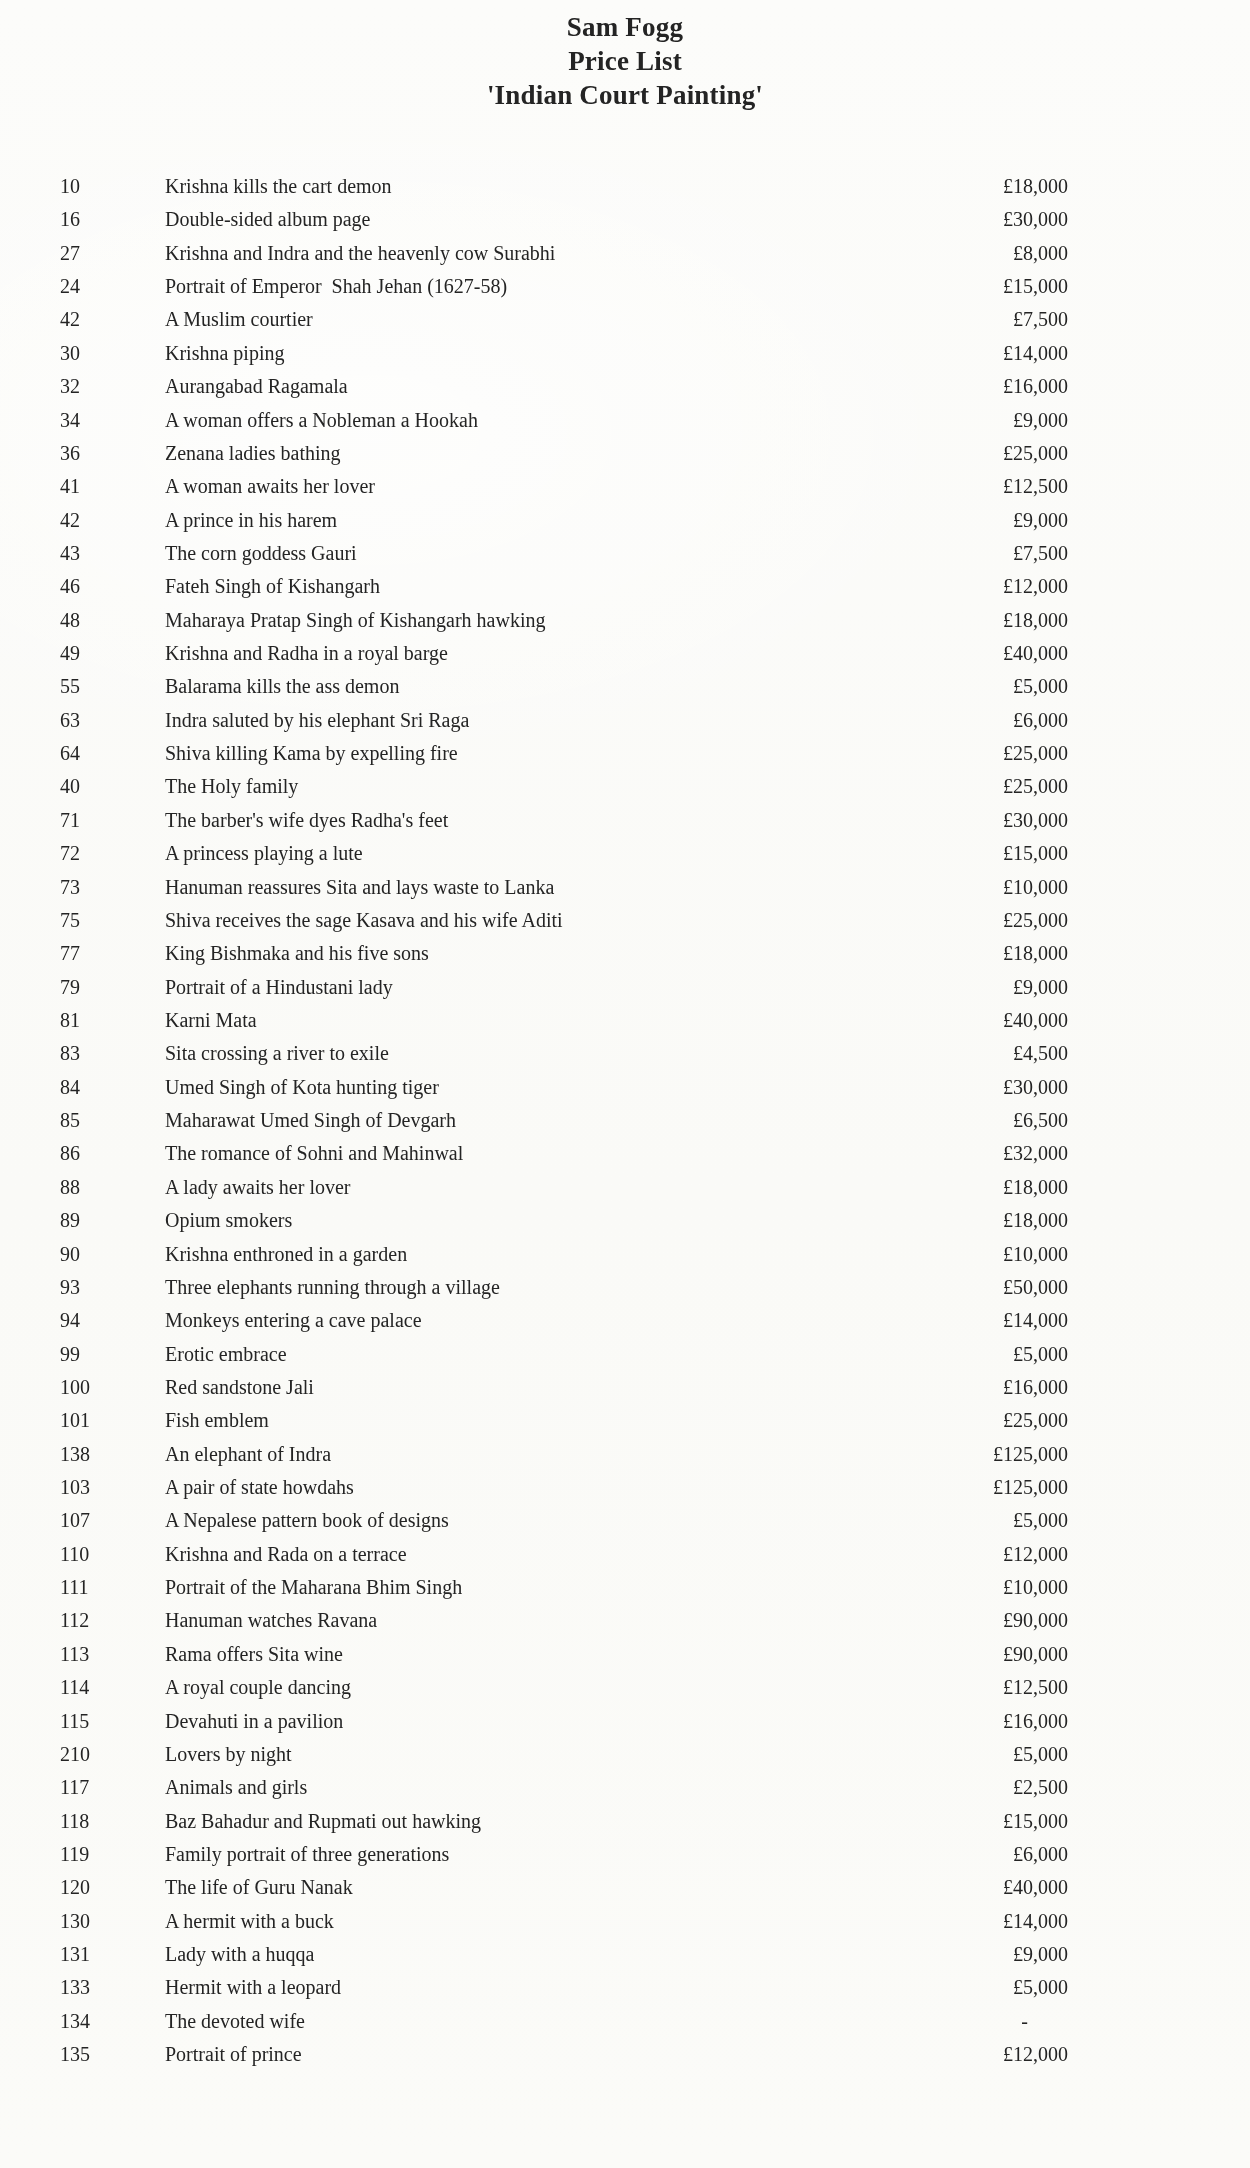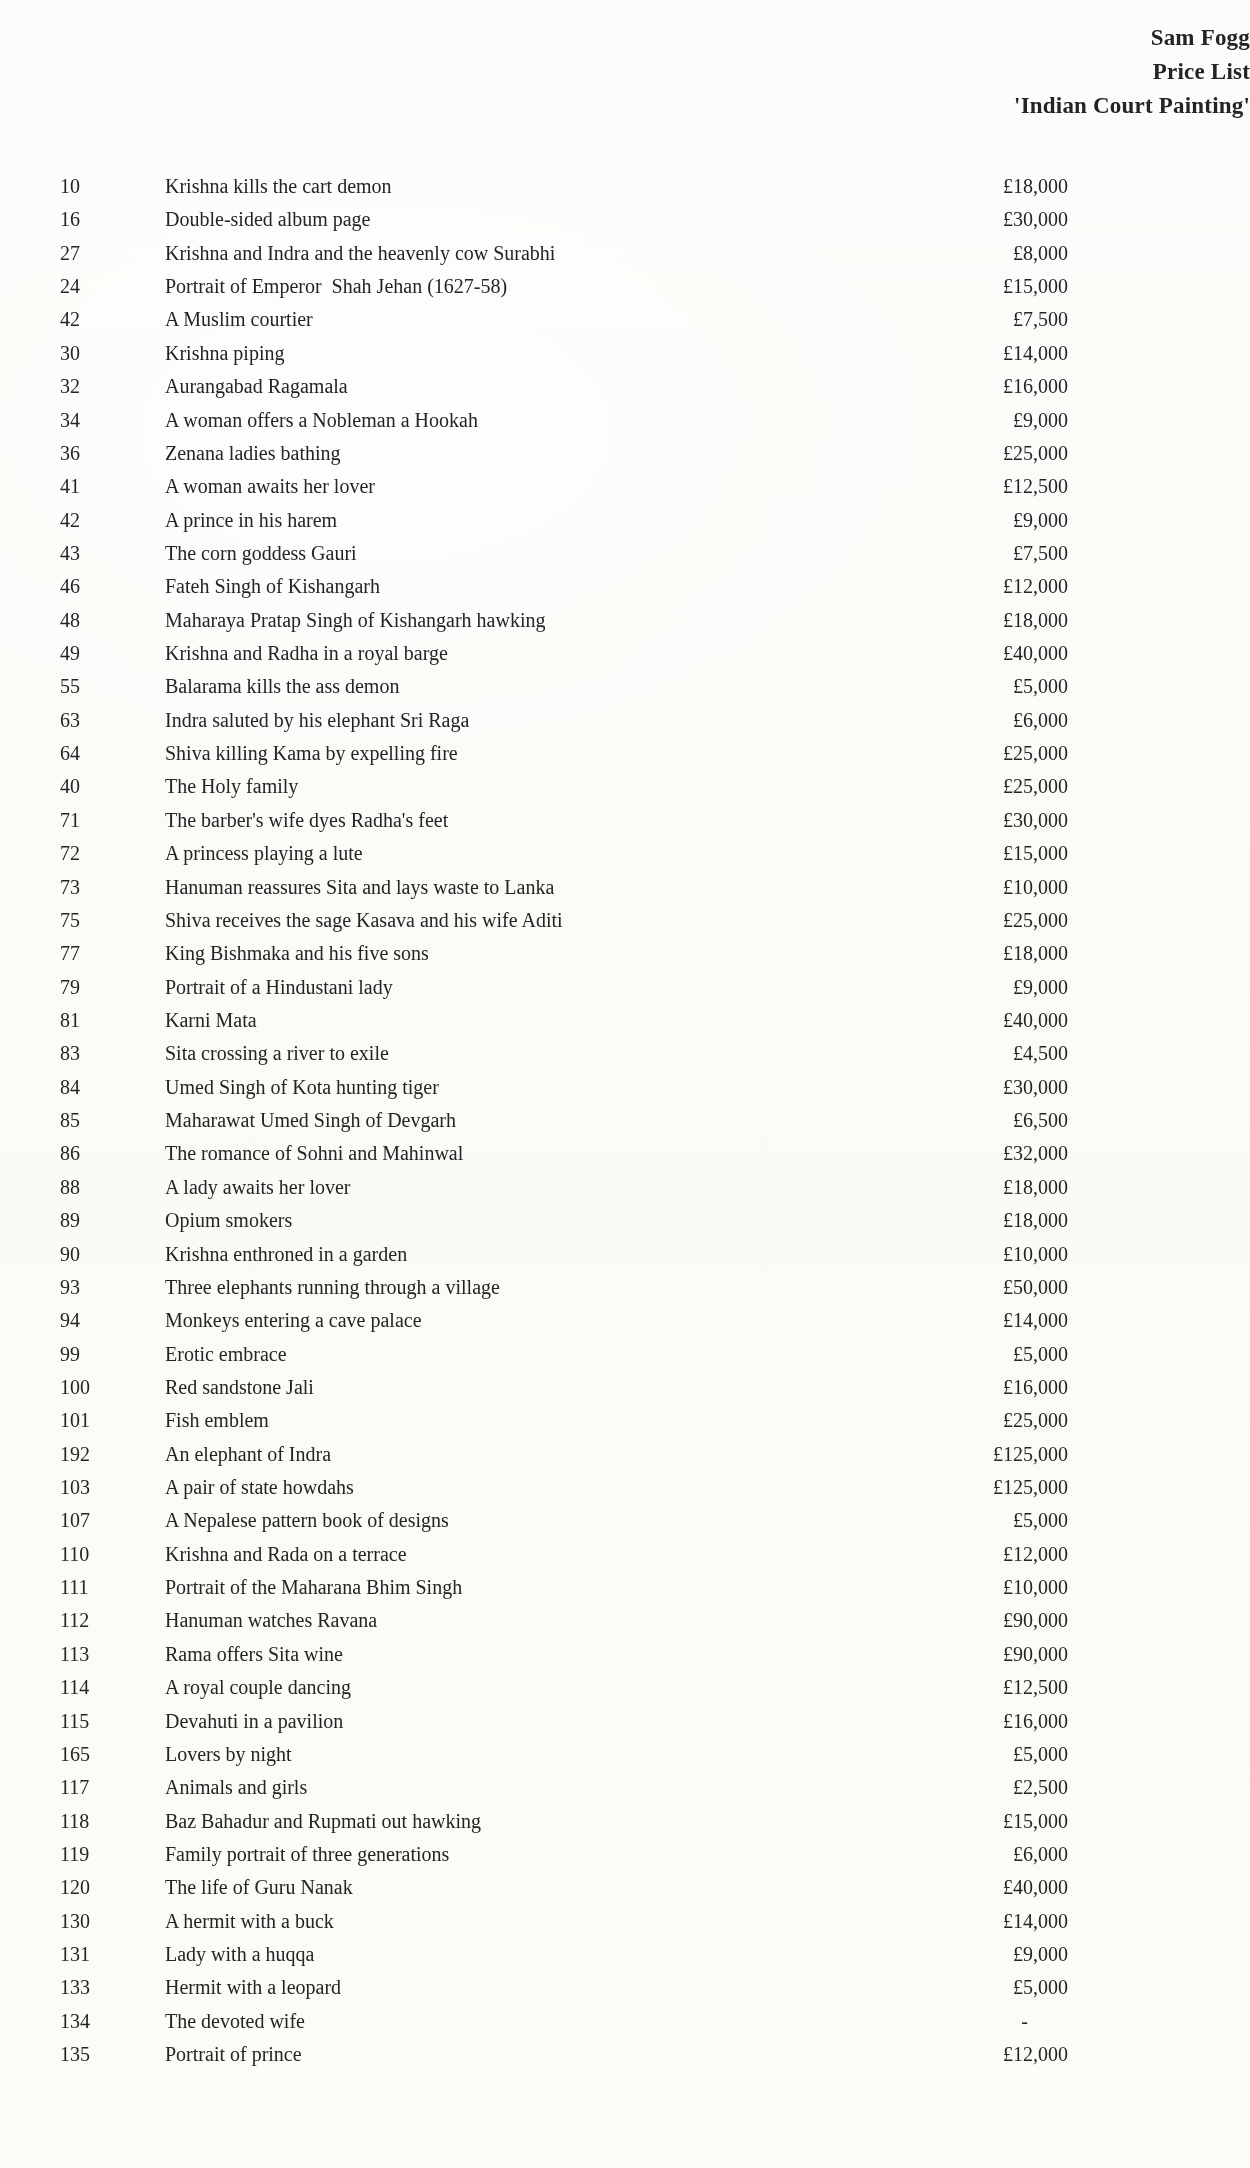--- a/index.html
+++ b/index.html
@@ -17,26 +17,26 @@
     width: 1250px;
     height: 2168px;
     background:
       radial-gradient(ellipse 900px 500px at 30% 20%, rgba(255,255,255,0.6), rgba(255,255,255,0) 70%),
       linear-gradient(180deg, #fcfcfa 0%, #fafaf7 55%, #fbfbf8 100%);
     color: #242424;
     overflow: hidden;
   }
   .doc-header {
     position: absolute;
-    top: 21px;
+    top: 10px;
     left: 0;
     width: 100%;
-    text-align: right;
+    text-align: center;
     font-weight: bold;
-    font-size: 23px;
+    font-size: 27px;
     line-height: 34px;
     letter-spacing: 0.2px;
   }
   .price-list {
     position: absolute;
     top: 170px;
     left: 60px;
     width: 1008px;
   }
   .row {
@@ -106,30 +106,30 @@
       <div class="row"><span class="col-no">85</span><span class="col-title">Maharawat Umed Singh of Devgarh</span><span class="col-price">£6,500</span></div>
       <div class="row"><span class="col-no">86</span><span class="col-title">The romance of Sohni and Mahinwal</span><span class="col-price">£32,000</span></div>
       <div class="row"><span class="col-no">88</span><span class="col-title">A lady awaits her lover</span><span class="col-price">£18,000</span></div>
       <div class="row"><span class="col-no">89</span><span class="col-title">Opium smokers</span><span class="col-price">£18,000</span></div>
       <div class="row"><span class="col-no">90</span><span class="col-title">Krishna enthroned in a garden</span><span class="col-price">£10,000</span></div>
       <div class="row"><span class="col-no">93</span><span class="col-title">Three elephants running through a village</span><span class="col-price">£50,000</span></div>
       <div class="row"><span class="col-no">94</span><span class="col-title">Monkeys entering a cave palace</span><span class="col-price">£14,000</span></div>
       <div class="row"><span class="col-no">99</span><span class="col-title">Erotic embrace</span><span class="col-price">£5,000</span></div>
       <div class="row"><span class="col-no">100</span><span class="col-title">Red sandstone Jali</span><span class="col-price">£16,000</span></div>
       <div class="row"><span class="col-no">101</span><span class="col-title">Fish emblem</span><span class="col-price">£25,000</span></div>
-      <div class="row"><span class="col-no">192</span><span class="col-title">An elephant of Indra</span><span class="col-price">£125,000</span></div>
+      <div class="row"><span class="col-no">138</span><span class="col-title">An elephant of Indra</span><span class="col-price">£125,000</span></div>
       <div class="row"><span class="col-no">103</span><span class="col-title">A pair of state howdahs</span><span class="col-price">£125,000</span></div>
       <div class="row"><span class="col-no">107</span><span class="col-title">A Nepalese pattern book of designs</span><span class="col-price">£5,000</span></div>
       <div class="row"><span class="col-no">110</span><span class="col-title">Krishna and Rada on a terrace</span><span class="col-price">£12,000</span></div>
       <div class="row"><span class="col-no">111</span><span class="col-title">Portrait of the Maharana Bhim Singh</span><span class="col-price">£10,000</span></div>
       <div class="row"><span class="col-no">112</span><span class="col-title">Hanuman watches Ravana</span><span class="col-price">£90,000</span></div>
       <div class="row"><span class="col-no">113</span><span class="col-title">Rama offers Sita wine</span><span class="col-price">£90,000</span></div>
       <div class="row"><span class="col-no">114</span><span class="col-title">A royal couple dancing</span><span class="col-price">£12,500</span></div>
       <div class="row"><span class="col-no">115</span><span class="col-title">Devahuti in a pavilion</span><span class="col-price">£16,000</span></div>
-      <div class="row"><span class="col-no">165</span><span class="col-title">Lovers by night</span><span class="col-price">£5,000</span></div>
+      <div class="row"><span class="col-no">210</span><span class="col-title">Lovers by night</span><span class="col-price">£5,000</span></div>
       <div class="row"><span class="col-no">117</span><span class="col-title">Animals and girls</span><span class="col-price">£2,500</span></div>
       <div class="row"><span class="col-no">118</span><span class="col-title">Baz Bahadur and Rupmati out hawking</span><span class="col-price">£15,000</span></div>
       <div class="row"><span class="col-no">119</span><span class="col-title">Family portrait of three generations</span><span class="col-price">£6,000</span></div>
       <div class="row"><span class="col-no">120</span><span class="col-title">The life of Guru Nanak</span><span class="col-price">£40,000</span></div>
       <div class="row"><span class="col-no">130</span><span class="col-title">A hermit with a buck</span><span class="col-price">£14,000</span></div>
       <div class="row"><span class="col-no">131</span><span class="col-title">Lady with a huqqa</span><span class="col-price">£9,000</span></div>
       <div class="row"><span class="col-no">133</span><span class="col-title">Hermit with a leopard</span><span class="col-price">£5,000</span></div>
       <div class="row"><span class="col-no">134</span><span class="col-title">The devoted wife</span><span class="col-price dash">-</span></div>
       <div class="row"><span class="col-no">135</span><span class="col-title">Portrait of prince</span><span class="col-price">£12,000</span></div>
     </div>

